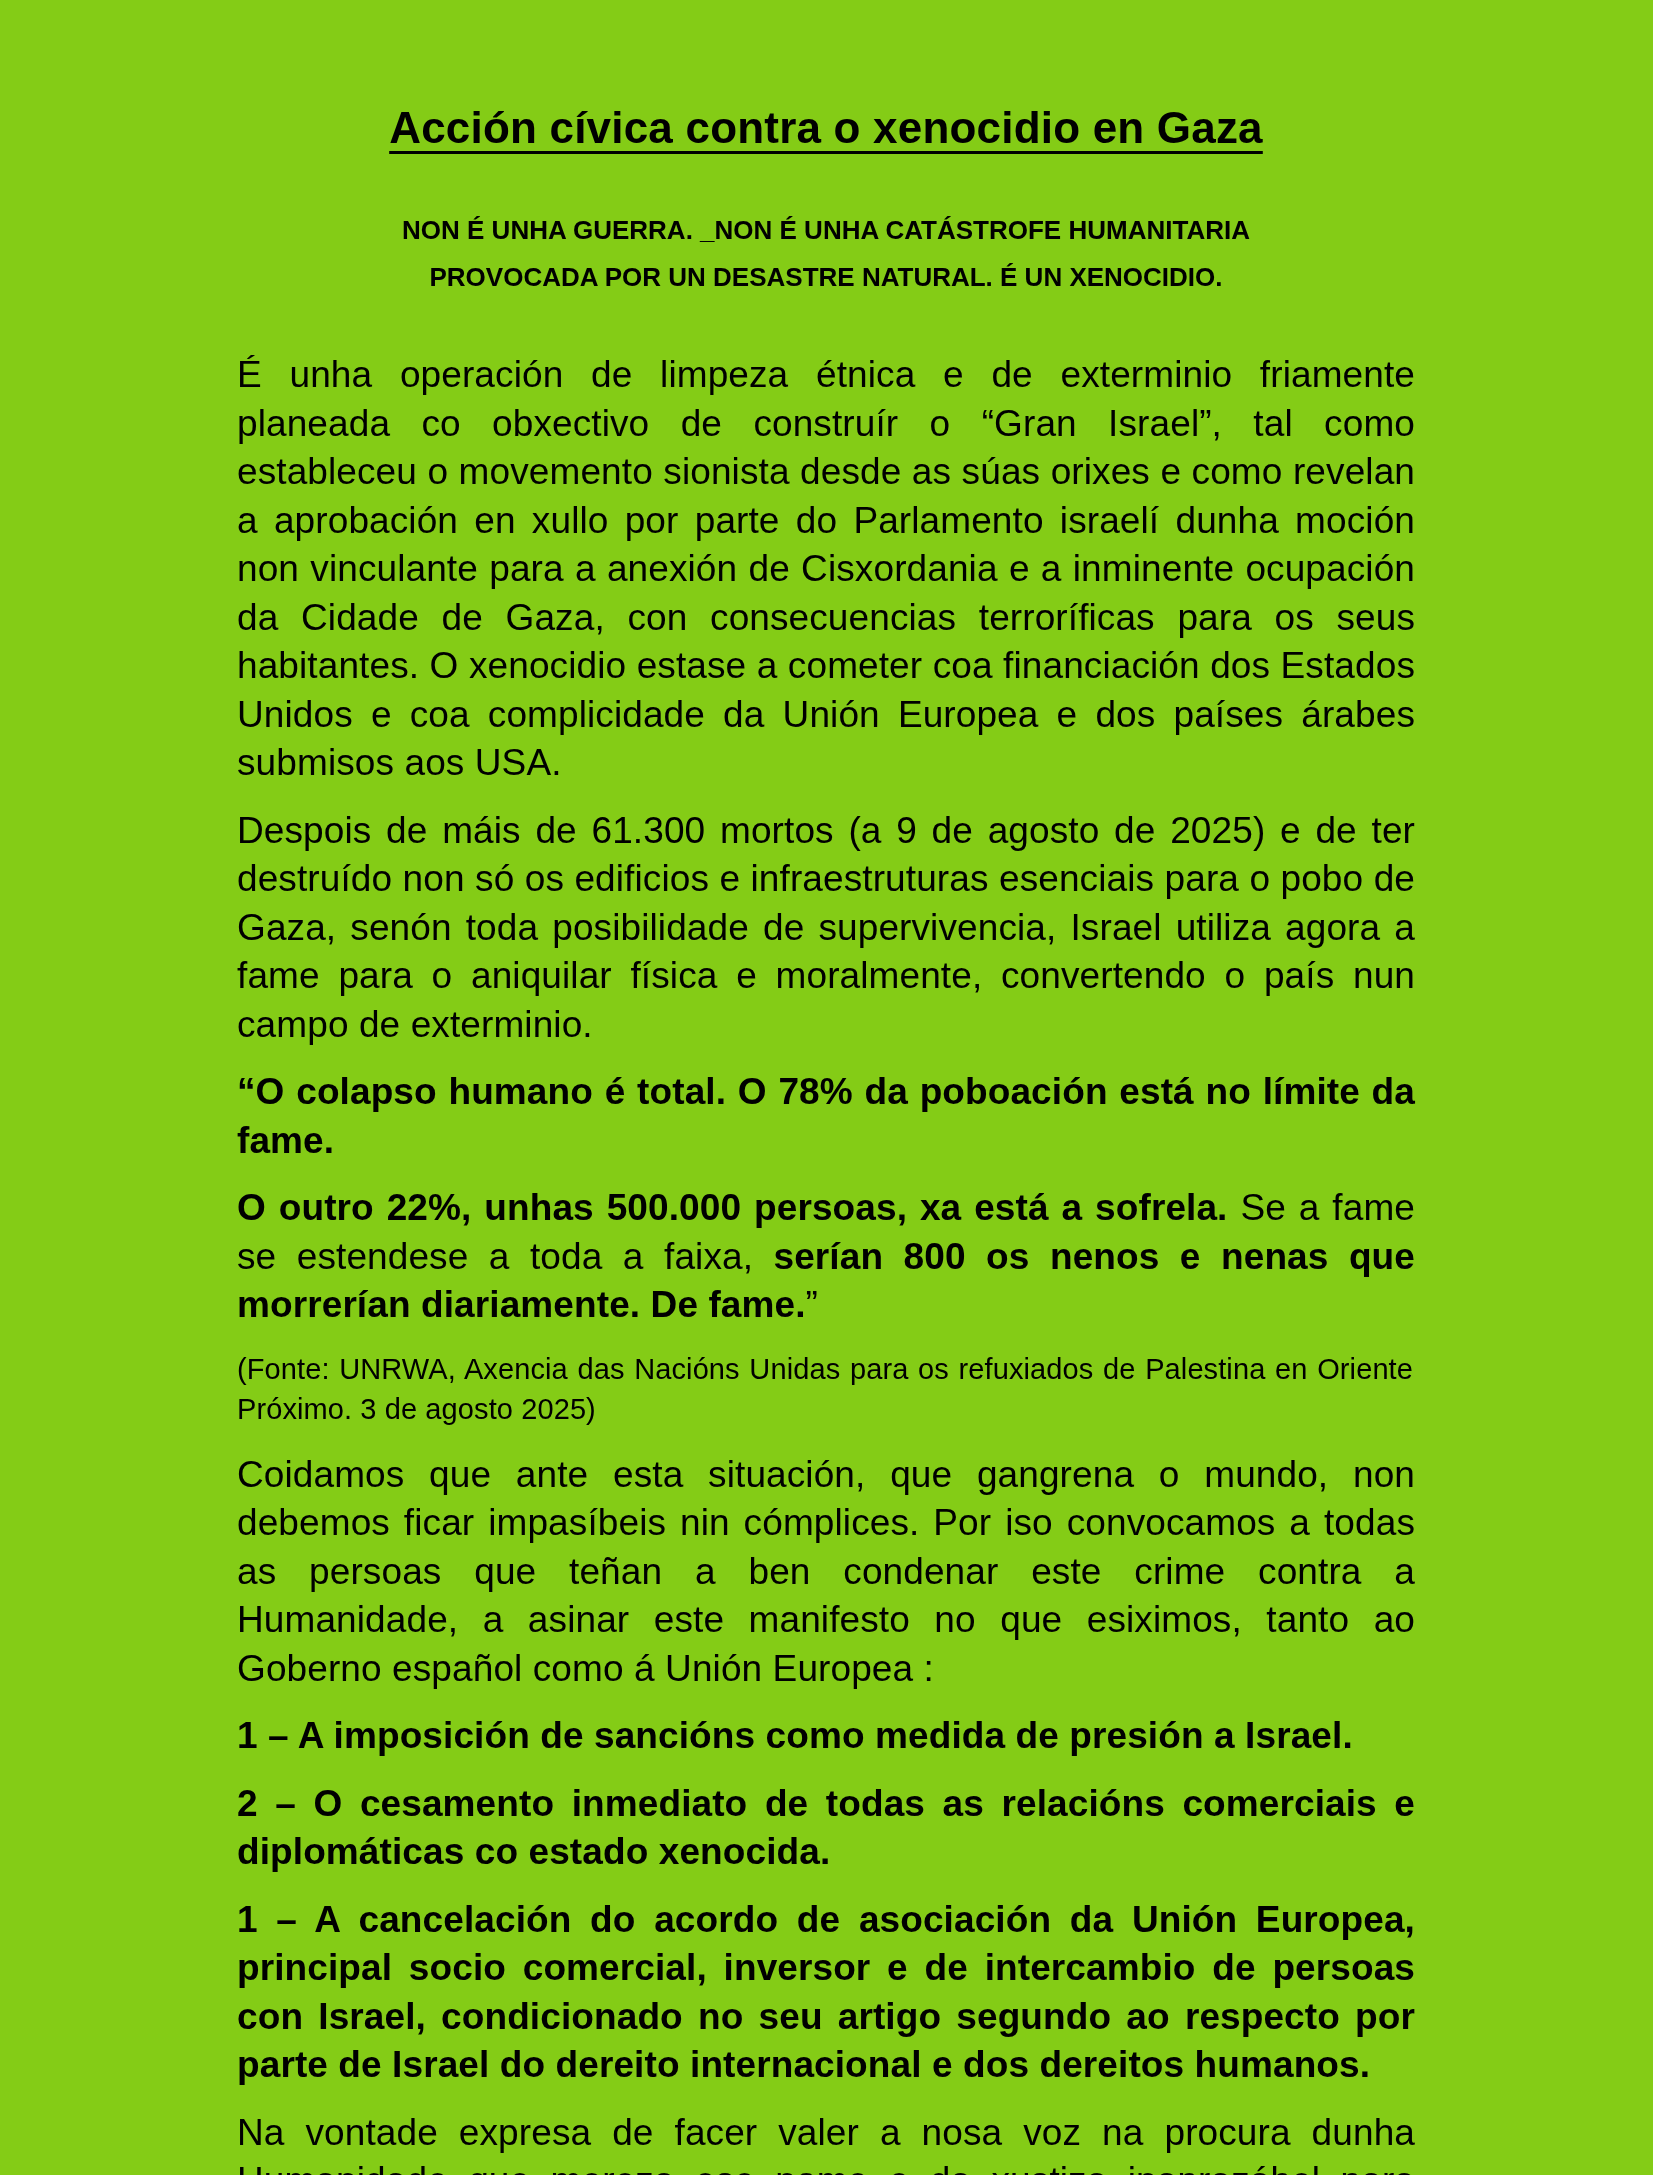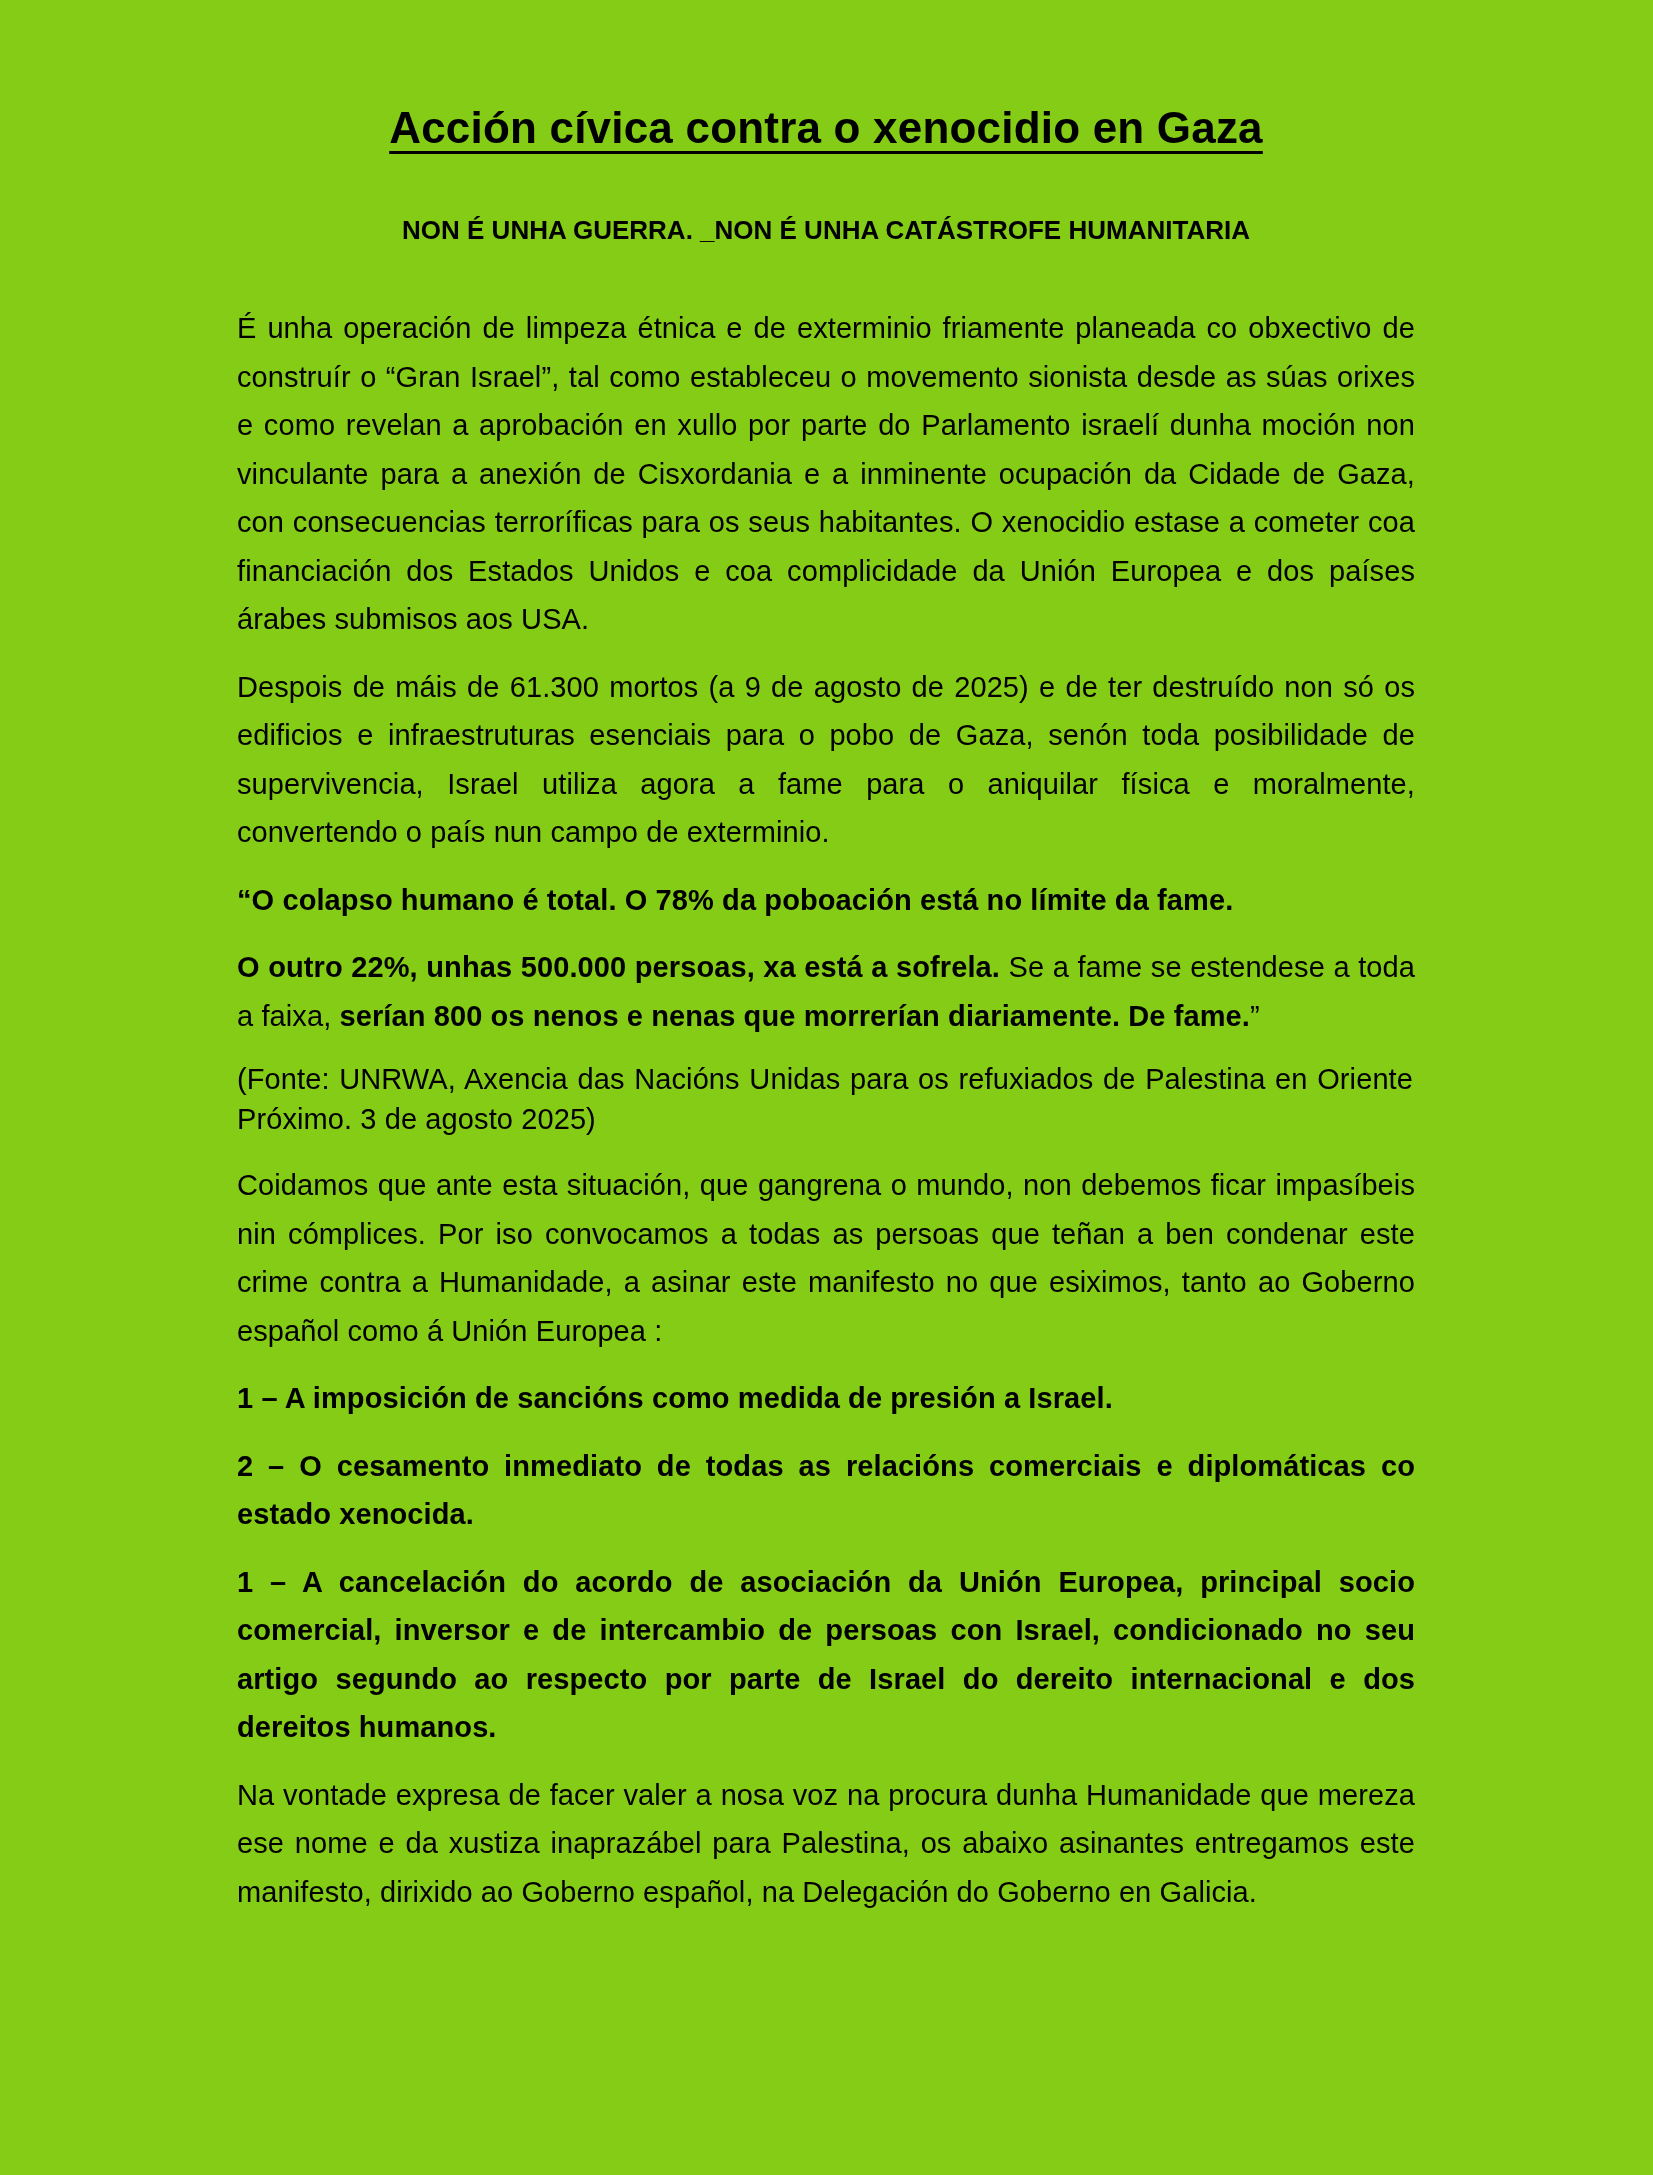--- a/index.html
+++ b/index.html
@@ -30,21 +30,21 @@
   }
   .doc-subtitle {
     margin: 0 0 50px 0;
     font-size: 26px;
     font-weight: 700;
     text-align: center;
     line-height: 47px;
   }
   .para {
     margin: 0 0 19px 0;
-    font-size: 29px;
+    font-size: 37px;
     line-height: 48.5px;
     text-align: justify;
     letter-spacing: 0.1px;
   }
   .indent {
   }
   .bold {
     font-weight: 700;
   }
   .regular {
@@ -60,20 +60,21 @@
 </style>
 </head>
 <body>
 
 <div class="page">
 
   <h1 class="doc-title">Acción cívica contra o xenocidio en Gaza</h1>
 
   <div class="doc-subtitle">
       <div>NON É UNHA GUERRA. _NON É UNHA CATÁSTROFE HUMANITARIA</div>
+      <div>PROVOCADA POR UN DESASTRE NATURAL. É UN XENOCIDIO.</div>
     </div>
 
   <p class="para">É unha operación de limpeza étnica e de exterminio friamente planeada co obxectivo de construír o “Gran Israel”, tal como estableceu o movemento sionista desde as súas orixes e como revelan a aprobación en xullo por parte do Parlamento israelí dunha moción non vinculante para a anexión de Cisxordania e a inminente ocupación da Cidade de Gaza, con consecuencias terroríficas para os seus habitantes. O xenocidio estase a cometer coa financiación dos Estados Unidos e coa complicidade da Unión Europea e dos países árabes submisos aos USA.</p>
 
   <p class="para">Despois de máis de 61.300 mortos (a 9 de agosto de 2025) e de ter destruído non só os edificios e infraestruturas esenciais para o pobo de Gaza, senón toda posibilidade de supervivencia, Israel utiliza agora a fame para o aniquilar física e moralmente, convertendo o país nun campo de exterminio.</p>
 
   <p class="para indent bold">“O colapso humano é total. O 78% da poboación está no límite da fame.</p>
 
   <p class="para indent"><span class="bold">O outro 22%, unhas 500.000 persoas, xa está a sofrela.</span><span class="regular"> Se a fame se estendese a toda a faixa, </span><span class="bold">serían 800 os nenos e nenas que morrerían diariamente. De fame.</span><span class="regular">”</span></p>
 

